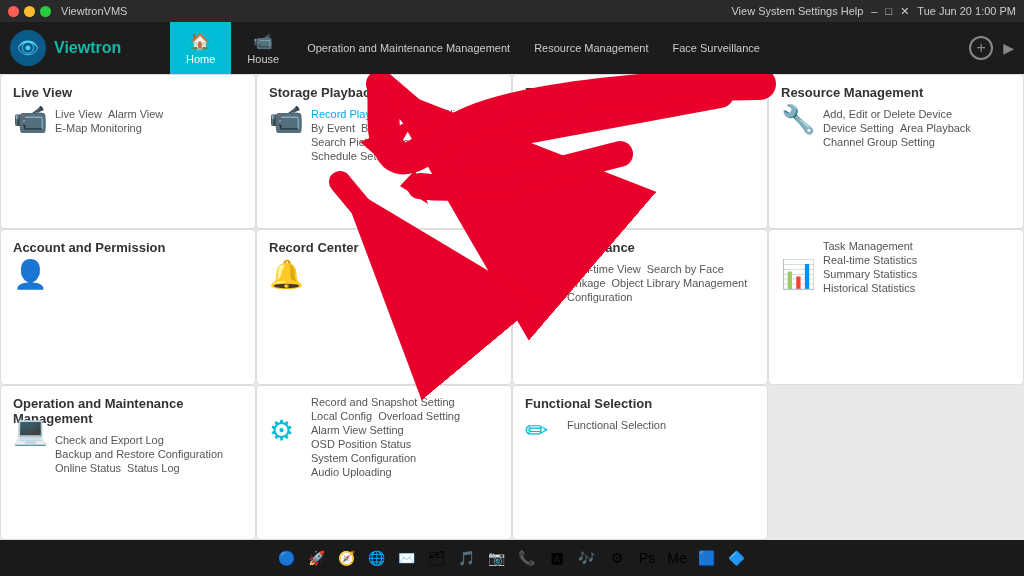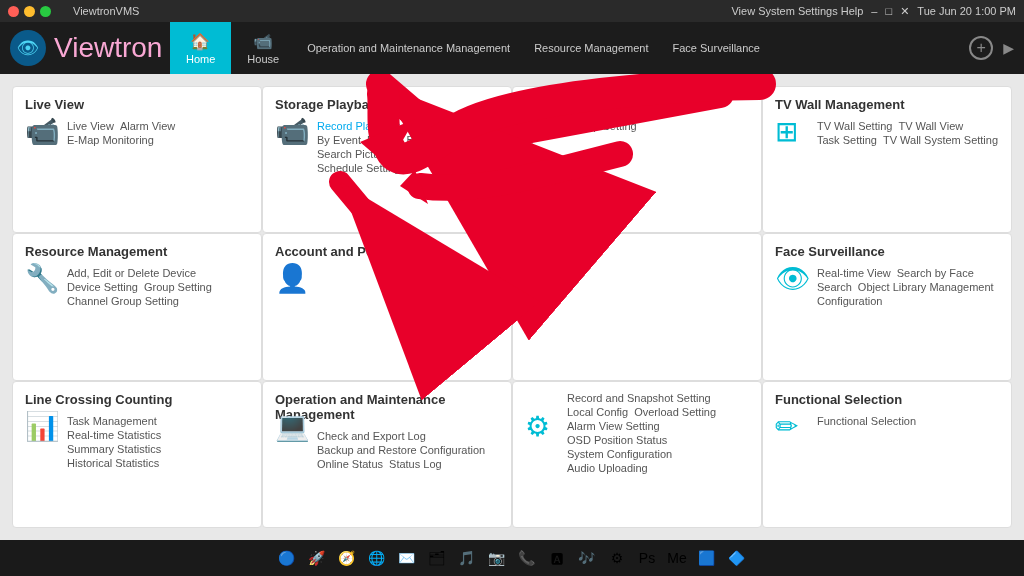--- a/index.html
+++ b/index.html
@@ -16,21 +16,21 @@
     .title-bar {
       height: 22px;
       background: #2a2a2a;
       display: flex;
       align-items: center;
       justify-content: space-between;
       padding: 0 8px;
       font-size: 11px;
       color: #ccc;
     }
-    .title-bar-left { display: flex; align-items: center; gap: 22px; }
+    .title-bar-left { display: flex; align-items: center; gap: 10px; }
     .title-bar-dots { display: flex; gap: 5px; }
     .dot { width: 11px; height: 11px; border-radius: 50%; }
     .dot-red { background: #ff5f57; }
     .dot-yellow { background: #ffbd2e; }
     .dot-green { background: #28ca41; }
     .title-bar-right { display: flex; align-items: center; gap: 8px; font-size: 11px; }
 
     
     .nav-bar {
       height: 52px;
@@ -50,23 +50,23 @@
       height: 36px;
       border-radius: 50%;
       background: #0a5a8a;
       display: flex;
       align-items: center;
       justify-content: center;
       font-size: 18px;
       color: #4dd4f4;
     }
     .logo-text {
-      color: #f9a8d4;
-      font-size: 28px;
-      font-weight: 400;
+      color: #14b8a6;
+      font-size: 16px;
+      font-weight: 700;
     }
     .nav-items {
       display: flex;
       align-items: center;
       flex: 1;
       height: 100%;
     }
     .nav-item {
       display: flex;
       flex-direction: column;
@@ -117,21 +117,20 @@
     .nav-arrow-btn {
       color: #888;
       font-size: 14px;
       cursor: pointer;
     }
 
     
     .main-content {
       background: #e8e8e8;
       height: calc(576px - 22px - 52px - 36px);
-      padding: 12px;
       display: grid;
       grid-template-columns: repeat(4, 1fr);
       grid-template-rows: repeat(3, 1fr);
     }
 
     .card {
       background: white;
       border: 1px solid #ddd;
       border-radius: 4px;
       padding: 10px 12px;
@@ -287,70 +286,56 @@
       </div>
     </div>
     <div class="card">
       <div class="card-title">E-Map</div>
       <div class="card-icon">🚩</div>
       <div class="card-links">
         <span class="card-link">E-Map Setting</span>
       </div>
     </div>
     <div class="card">
-      <div class="card-title">TV Wall Management</div>
-      <div class="card-icon">⊞</div>
-      <div class="card-links">
-        <span class="card-link">TV Wall Setting</span>
-        <span class="link-sep"> </span>
-        <span class="card-link">TV Wall View</span>
-        <span class="link-sep"> </span>
-        <span class="card-link">Task Setting</span>
-        <span class="link-sep"> </span>
-        <span class="card-link">TV Wall System Setting</span>
-      </div>
-    </div>
-    <div class="card">
       <div class="card-title">Resource Management</div>
       <div class="card-icon">🔧</div>
       <div class="card-links">
         <span class="card-link">Add, Edit or Delete Device</span>
         <span class="link-sep"> </span>
         <span class="card-link">Device Setting</span>
         <span class="link-sep"> </span>
-        <span class="card-link">Group Setting</span>
+        <span class="card-link">Area Playback</span>
         <span class="link-sep"> </span>
         <span class="card-link">Channel Group Setting</span>
       </div>
     </div>
     <div class="card">
       <div class="card-title">Account and Permission</div>
       <div class="card-icon">👤</div>
     </div>
     <div class="card">
-      <div class="card-title">Help Center</div>
+      <div class="card-title">Record Center</div>
       <div class="card-icon">🔔</div>
     </div>
     <div class="card">
       <div class="card-title">Face Surveillance</div>
       <div class="card-icon">👁</div>
       <div class="card-links">
         <span class="card-link">Real-time View</span>
         <span class="link-sep"> </span>
         <span class="card-link">Search by Face</span>
         <span class="link-sep"> </span>
-        <span class="card-link">Search</span>
+        <span class="card-link">Linkage</span>
         <span class="link-sep"> </span>
         <span class="card-link">Object Library Management</span>
         <span class="link-sep"> </span>
         <span class="card-link">Configuration</span>
       </div>
     </div>
     <div class="card">
-      <div class="card-title">Line Crossing Counting</div>
       <div class="card-icon">📊</div>
       <div class="card-links">
         <span class="card-link">Task Management</span>
         <span class="link-sep"> </span>
         <span class="card-link">Real-time Statistics</span>
         <span class="link-sep"> </span>
         <span class="card-link">Summary Statistics</span>
         <span class="link-sep"> </span>
         <span class="card-link">Historical Statistics</span>
       </div>

